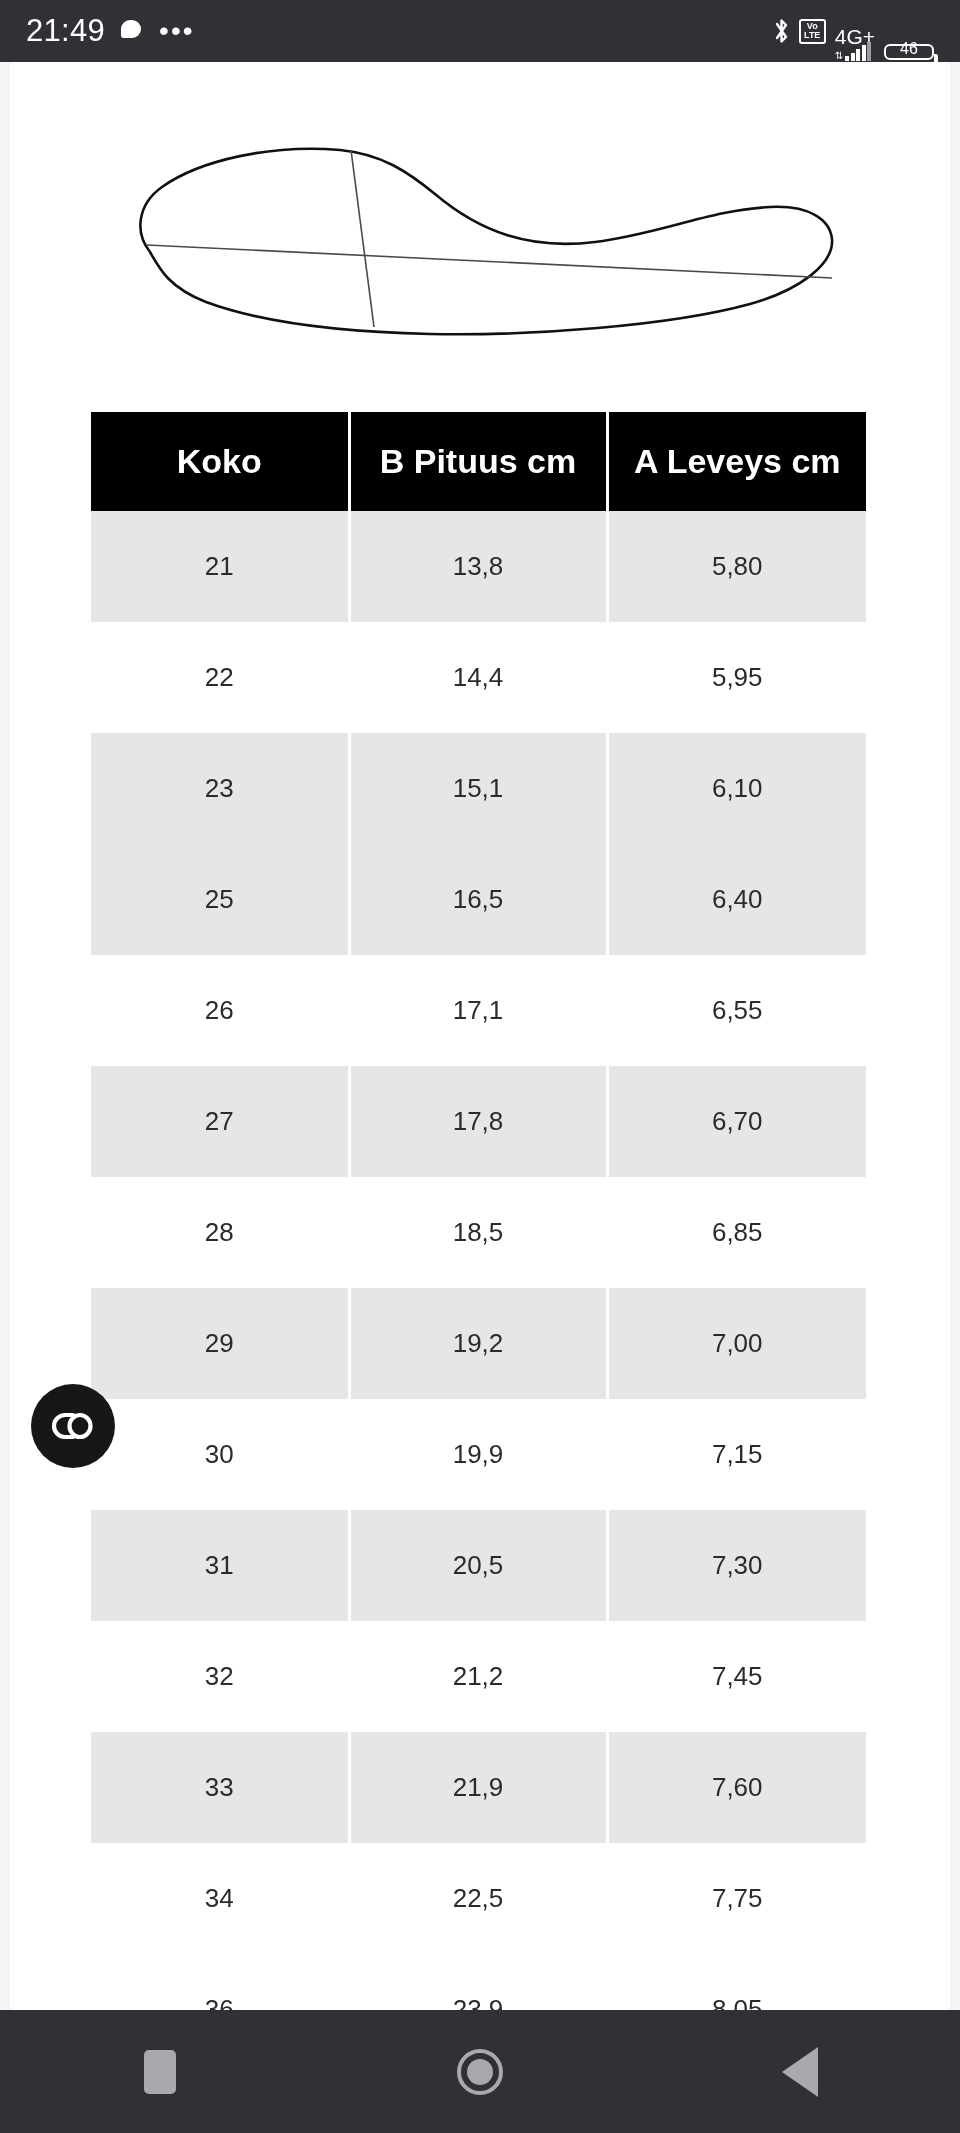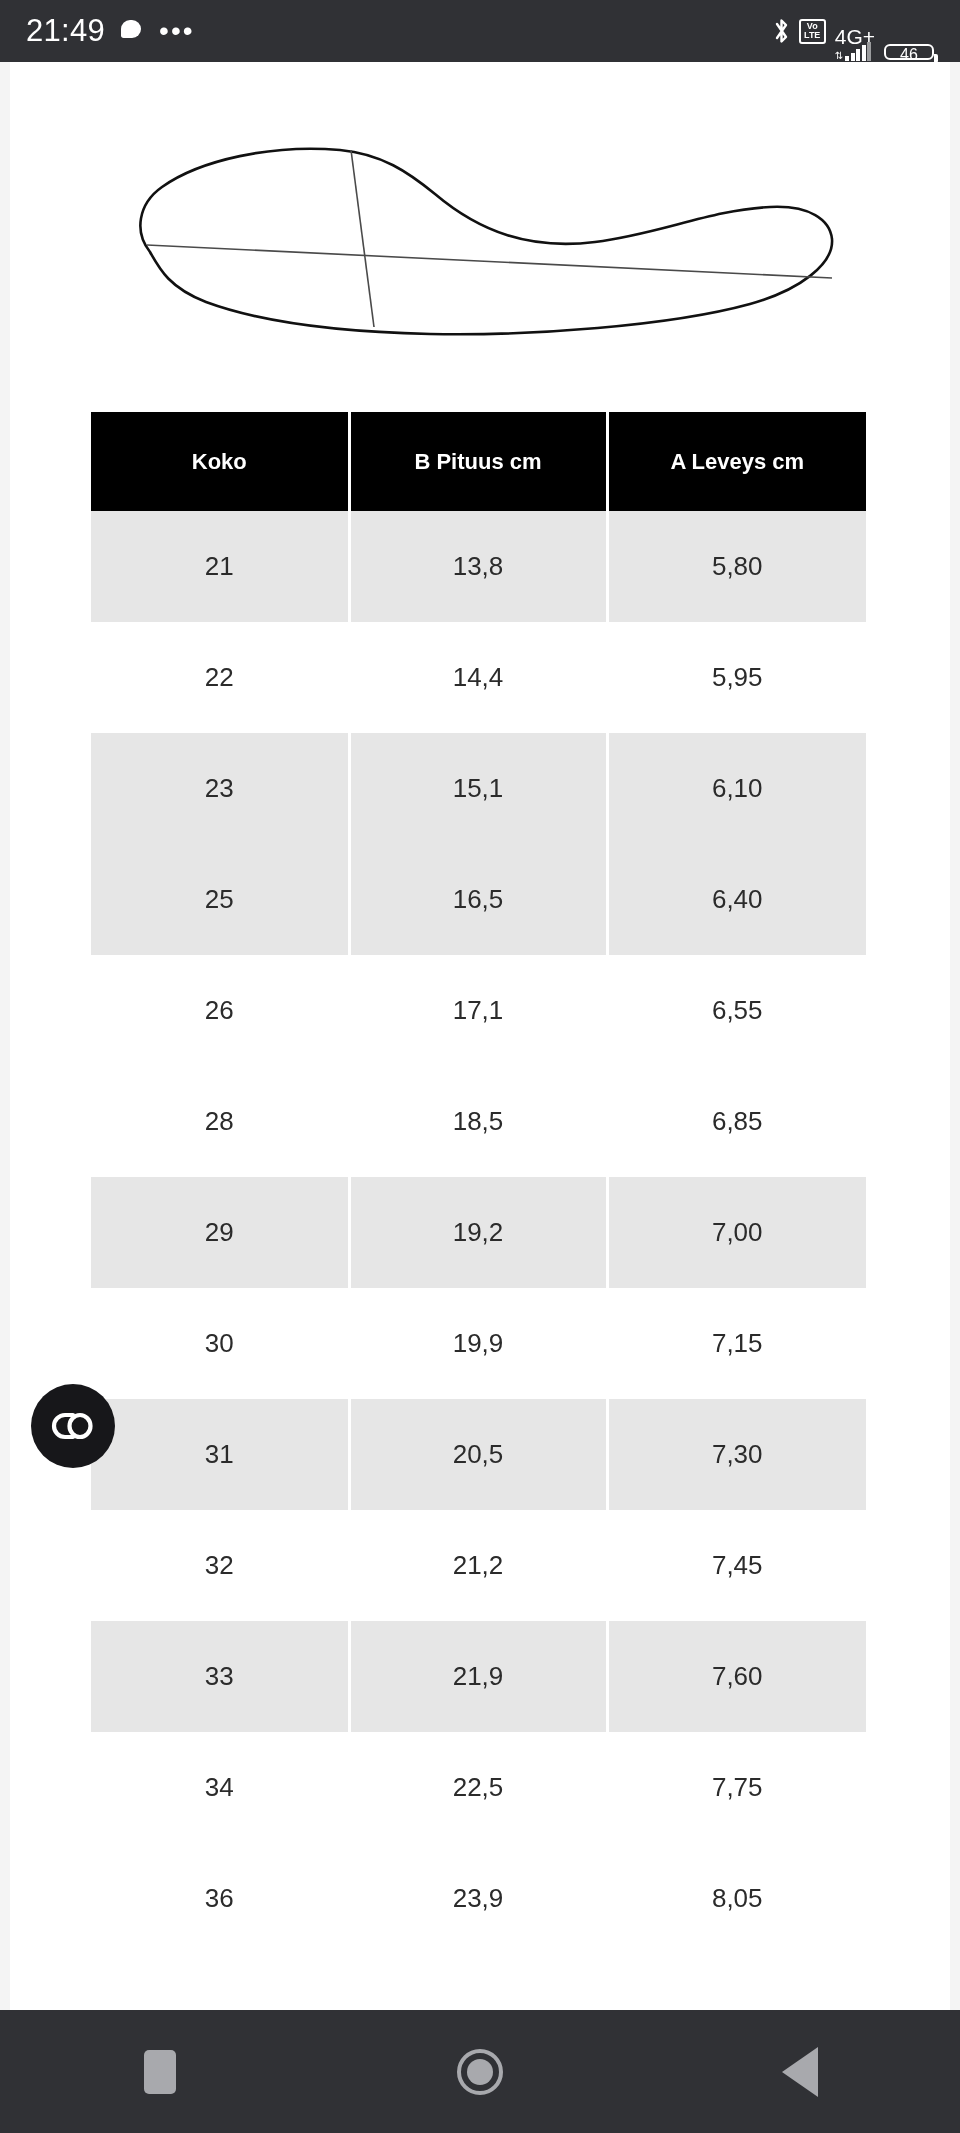--- a/index.html
+++ b/index.html
@@ -39,21 +39,21 @@
   .arrows{ font-size:10px; line-height:10px; }
   .bars{ display:flex; align-items:flex-end; gap:1.5px; height:17px; }
   .bars i{ width:4px; background:#fff; display:block; }
   .bars i:nth-child(1){ height:5px; }
   .bars i:nth-child(2){ height:8px; }
   .bars i:nth-child(3){ height:12px; }
   .bars i:nth-child(4){ height:16px; }
   .bars i:nth-child(5){ height:19px; background:#9b9c9e; }
   .battery{
     width:50px; height:16px; border:2.5px solid #fff; border-radius:6px;
-    display:flex; align-items:flex-start; justify-content:center;
+    display:flex; align-items:flex-end; justify-content:center;
     font-size:16px; font-weight:400; position:relative;margin-top:41px;
   }
   .battery:after{
     content:""; position:absolute; right:-6px; top:8px;
     width:4px; height:9px; background:#fff; border-radius:0 2px 2px 0;
   }
 
   
   .page{
     position:absolute; top:62px; left:0; width:960px; height:1948px;
@@ -70,21 +70,21 @@
 
   
   .size-table{
     position:absolute; top:350px; left:81px;
     width:775px;
     border-collapse:collapse;
     table-layout:fixed;
   }
   .size-table th{
     background:#000000; color:#ffffff;
-    font-size:22px; font-weight:700;
+    font-size:34px; font-weight:700;
     height:99px; text-align:center;
     border-right:3px solid #ffffff;
   }
   .size-table th:last-child{ border-right:none; }
   .size-table td{
     font-size:26px; color:#2b2b2b; font-weight:400;
     height:111px; text-align:center;
     border-right:3px solid #ffffff;
   }
   .size-table td:last-child{ border-right:none; }
@@ -220,20 +220,25 @@
       <tr class="odd">
           <td>25</td>
           <td>16,5</td>
           <td>6,40</td>
         </tr>
       <tr class="even">
           <td>26</td>
           <td>17,1</td>
           <td>6,55</td>
         </tr>
+      <tr class="odd">
+          <td>27</td>
+          <td>17,8</td>
+          <td>6,70</td>
+        </tr>
       <tr class="even">
           <td>28</td>
           <td>18,5</td>
           <td>6,85</td>
         </tr>
       <tr class="odd">
           <td>29</td>
           <td>19,2</td>
           <td>7,00</td>
         </tr>

